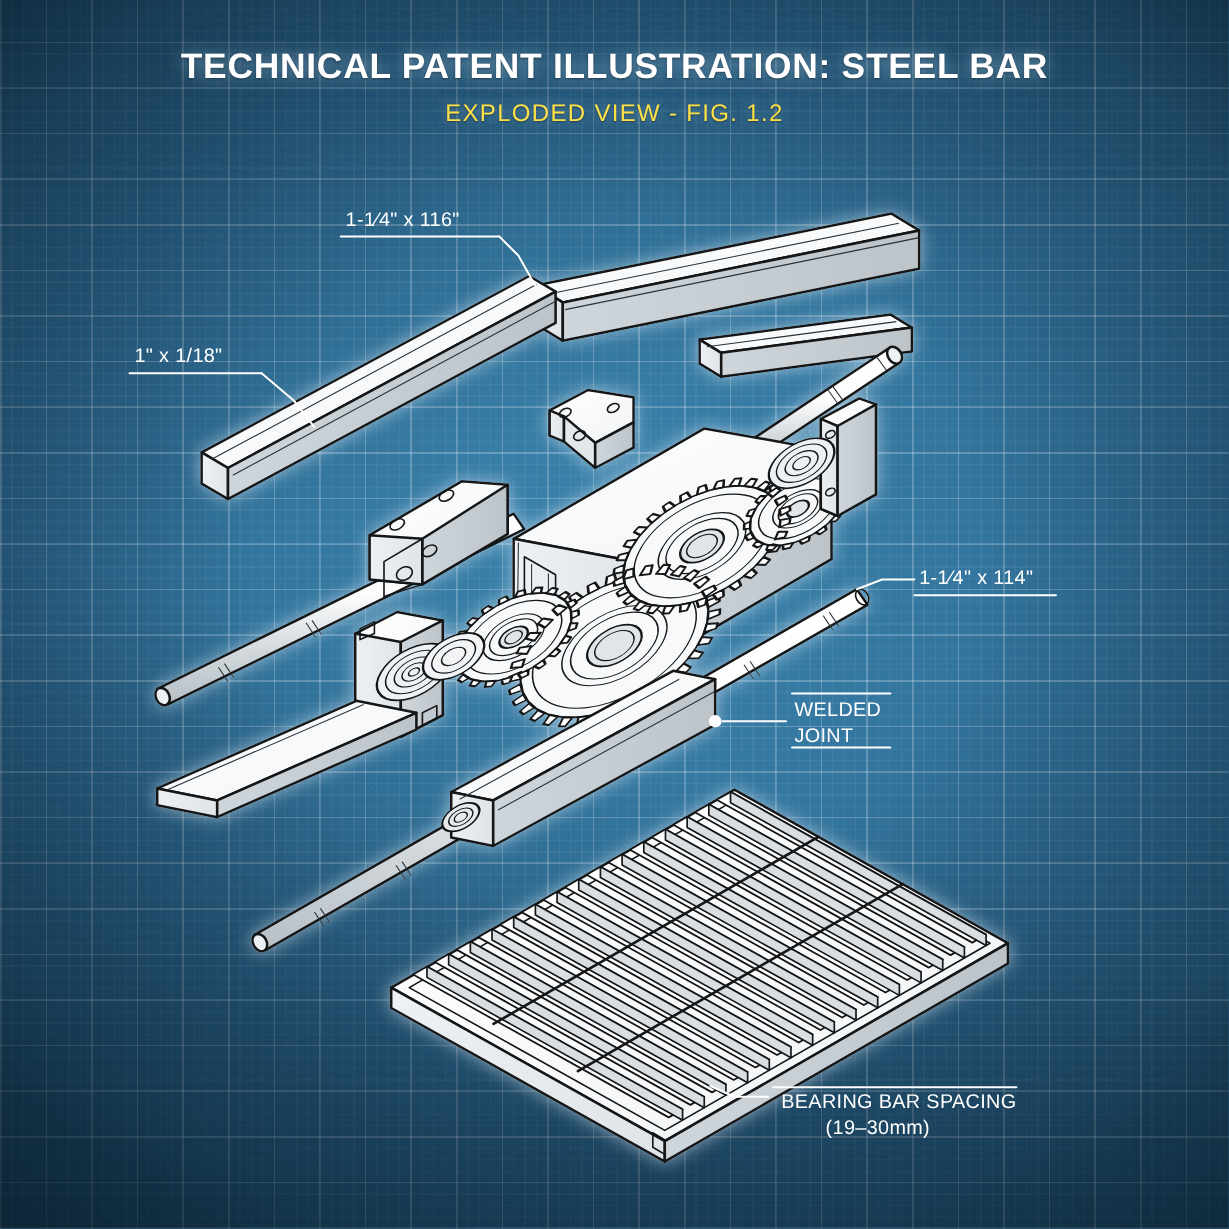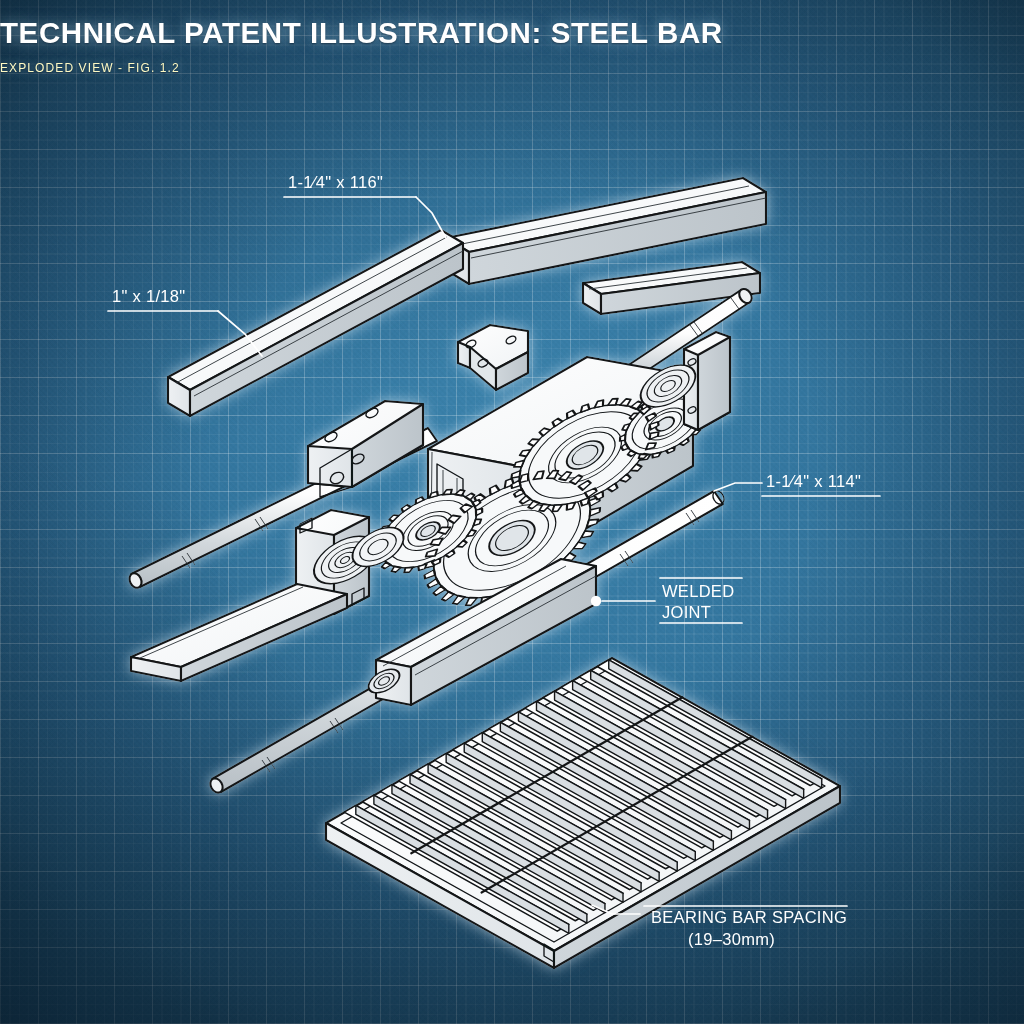--- a/index.html
+++ b/index.html
@@ -42,36 +42,37 @@
   }
   .bp-corner-dark{
     position:absolute;inset:0;
     background:
       linear-gradient(200deg, rgba(0,0,0,0) 58%, rgba(5,22,36,.35) 100%),
       linear-gradient(340deg, rgba(0,0,0,0) 62%, rgba(5,22,36,.22) 100%);
   }
 
   
   .titleblock{
-    position:absolute;left:0;right:0;top:16px;
+    position:absolute;left:0;right:0;top:39px;
+    text-align:center;
     pointer-events:none;
   }
   .t-line{
     color:#ffffff;
     font-size:29.5px;
     font-weight:bold;
     letter-spacing:.6px;
     line-height:34px;
     text-shadow:0 0 14px rgba(190,228,250,.55), 0 1px 2px rgba(8,30,48,.85);
     white-space:nowrap;
   }
   .t-sub{
     margin-top:11px;
-    color:#fef9c3;
-    font-size:12px;
+    color:#fde047;
+    font-size:20px;
     letter-spacing:1.1px;
     text-shadow:0 0 10px rgba(180,222,250,.5), 0 1px 2px rgba(8,30,48,.8);
   }
 
   
   svg#draw{position:absolute;inset:0;width:1024px;height:1024px;}
   .ol{stroke:#121619;stroke-width:2.1;stroke-linejoin:round;stroke-linecap:round;}
   .ol-thin{stroke:#121619;stroke-width:1.35;stroke-linejoin:round;stroke-linecap:round;fill:none;}
   .ol-hair{stroke:#2a3136;stroke-width:.9;fill:none;}
   .leader{stroke:#ffffff;stroke-width:1.7;fill:none;stroke-linecap:round;}

